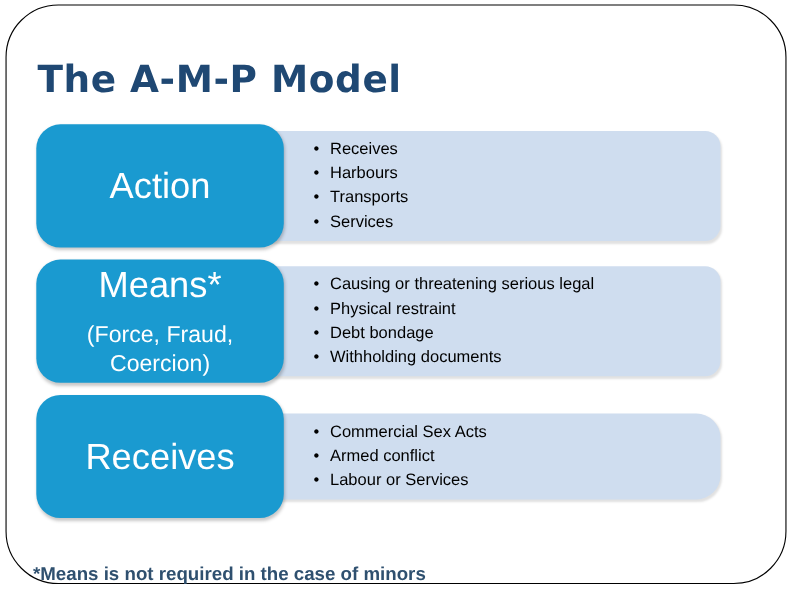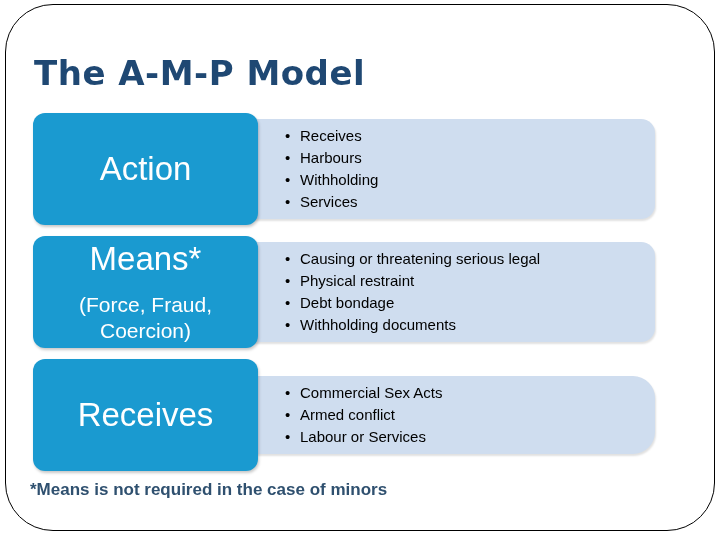--- a/index.html
+++ b/index.html
@@ -39,21 +39,21 @@
   }
   .row {
     display: flex;
     align-items: center;
     min-height: 112px;
   }
   .box {
     width: 225px;
     align-self: stretch;
     background: #1A9AD0;
-    border-radius: 12px;
+    border-radius: 22px;
     display: flex;
     flex-direction: column;
     align-items: center;
     justify-content: center;
     z-index: 1;
     color: #ffffff;
     box-shadow: 1px 2px 3px rgba(0,0,0,0.22);
     flex-shrink: 0;
   }
   .box-label { font-size: 33px; line-height: 38px; }
@@ -81,21 +81,21 @@
     color: #000000;
     padding-left: 16px;
   }
   .bullets li::before {
     content: "\2022";
     position: absolute;
     left: 1px;
   }
   .footnote {
     position: absolute;
-    left: 30px; top: 480px;
+    left: 30px; top: 512px;
     margin: 0;
     font-size: 17px;
     font-weight: bold;
     color: #2F506F;
   }
 </style>
 </head>
 <body>
 
 <div class="slide">
@@ -107,21 +107,21 @@
 
     <section class="row">
       <div class="box">
         <span class="box-label">Action</span>
 
       </div>
       <div class="panel">
         <ul class="bullets">
           <li>Receives</li>
           <li>Harbours</li>
-          <li>Withholding</li>
+          <li>Transports</li>
           <li>Services</li>
         </ul>
       </div>
     </section>
 
     <section class="row">
       <div class="box">
         <span class="box-label">Means*</span>
         <span class="box-sublabel">(Force, Fraud, Coercion)</span>
       </div>

